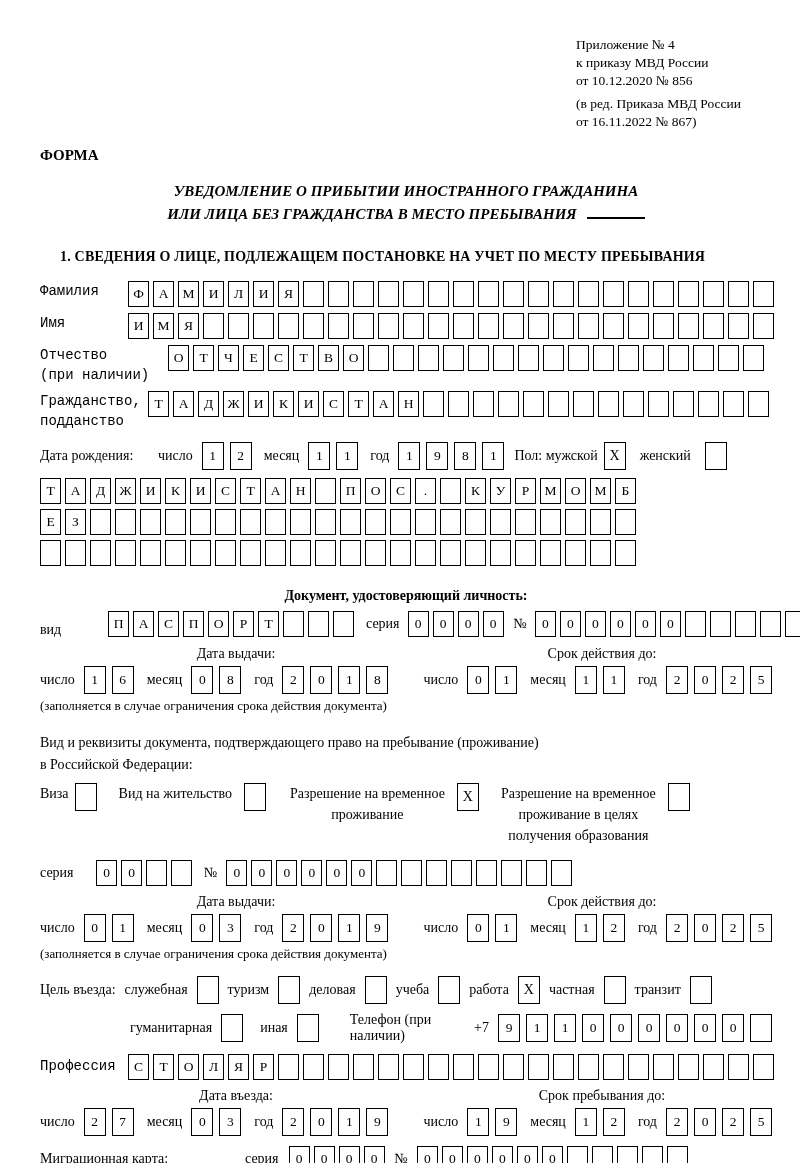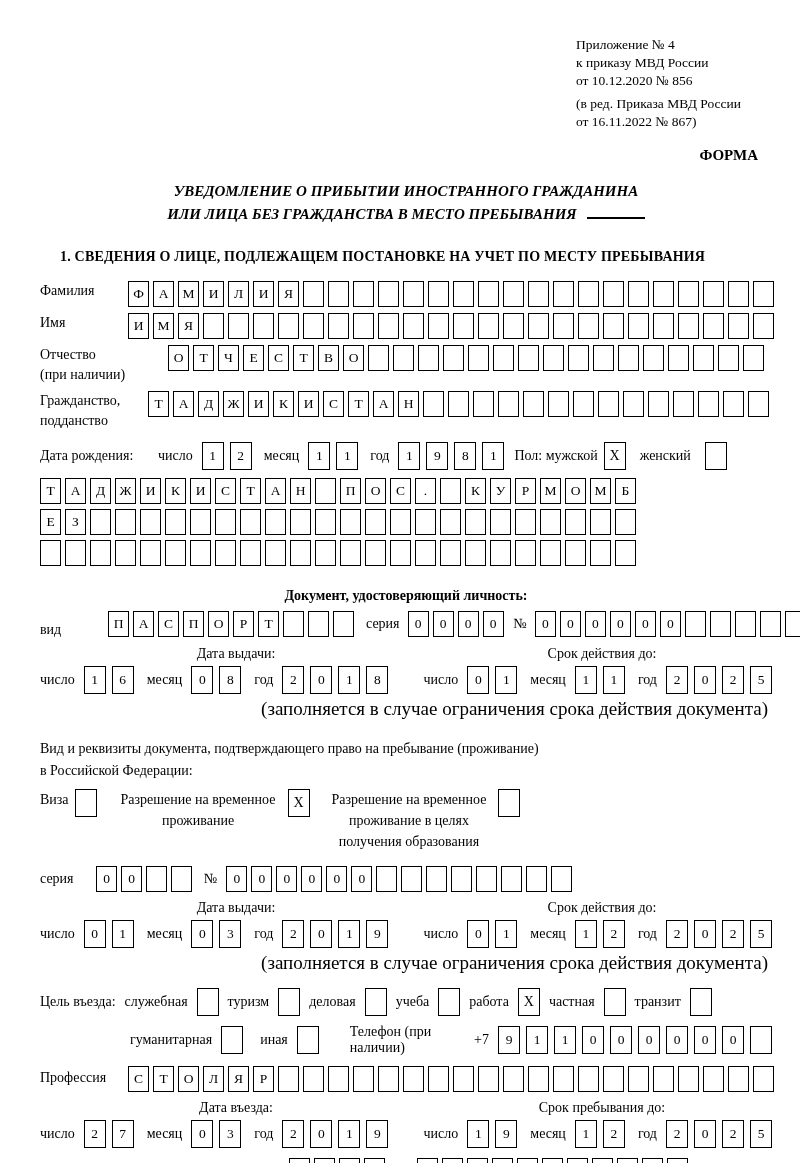--- a/index.html
+++ b/index.html
@@ -4,27 +4,27 @@
 <style>
   html,body { margin:0; padding:0; background:#ffffff; }
   .page {
     width:800px; height:1163px; box-sizing:border-box; overflow:hidden;
     background:#fff; color:#000;
     font-family:"Liberation Serif","DejaVu Serif",serif;
     font-size:14px; padding:36px 28px 16px 40px; position:relative;
   }
   .doc-header { margin-left:auto; width:196px; line-height:1.32; font-size:13.5px; }
   .doc-header .gap-top { margin-top:6px; }
-  .forma { text-align:right; padding-right:14px; margin-top:16px; font-weight:bold; font-size:15px; }
+  .forma { padding-right:14px; margin-top:16px; font-weight:bold; font-size:15px; }
   .title { margin-top:16px; text-align:center; font-weight:bold; font-size:15px; line-height:1.55;font-style:italic; }
   .title-underline { display:inline-block; width:58px; border-bottom:2px solid #000; margin-left:10px; vertical-align:baseline; }
   .section-heading { margin-top:22px; font-weight:bold; font-size:14px; padding-left:20px; letter-spacing:0.2px; }
 
   .frow { display:flex; align-items:flex-start; margin-top:6px; }
-  .flabel { display:inline-block; line-height:1.45; }
+  .flabel { display:inline-block; line-height:1.45;font-family:Liberation Mono, monospace; }
   .w88 { width:88px; flex:0 0 88px; }
   .w128 { width:128px; flex:0 0 128px; }
   .w108 { width:108px; flex:0 0 108px; }
   .w165 { width:165px; flex:0 0 165px; }
 
   .cells { display:inline-flex; gap:4px; flex-wrap:nowrap; }
   .cell {
     width:21px; height:26px; box-sizing:border-box; border:1.7px solid #000;
     display:inline-flex; align-items:center; justify-content:center;
     font-size:13.5px; background:#fff;
@@ -38,21 +38,21 @@
   }
   .stack { display:flex; flex-direction:column; gap:5px; }
   .centered-bold { text-align:center; font-weight:bold; margin-top:22px; }
   .dates-header { display:flex; margin-top:8px; }
   .dates-header .left { width:392px; text-align:center; }
   .dates-header .right { flex:1; text-align:center; }
   .dates-line { display:flex; margin-top:4px; align-items:center; }
   .dgroup { display:flex; align-items:center; gap:7px; }
   .dgroup .dlbl { margin-right:2px; }
   .dates-line .left { width:392px; }
-  .note-right { text-align:right; font-size:19px; margin-top:4px; padding-right:4px; }
+  .note-right { font-size:13px; margin-top:4px; padding-right:4px; }
   .para { margin-top:18px; line-height:1.6; }
   .opts-row { display:flex; align-items:flex-start; margin-top:6px; }
   .opt { display:flex; align-items:flex-start; gap:12px; }
   .opt .opt-label { text-align:center; line-height:1.5; }
   .purpose-row { display:flex; align-items:center; margin-top:14px; gap:9px; flex-wrap:nowrap; }
   .purpose-row2 { display:flex; align-items:center; margin-top:8px; gap:9px; padding-left:90px; }
   .mig-label { width:205px; flex:0 0 205px; }
 </style>
 </head>
 <body>
@@ -407,20 +407,24 @@
   <div class="para">
     <div>Вид и реквизиты документа, подтверждающего право на пребывание (проживание)</div>
     <div>в Российской Федерации:</div>
   </div>
 
   <div class="opts-row">
     <span class="opt" style="gap:6px;">
       <span class="opt-label">Виза</span>
       <span class="checkbox"></span>
     </span>
+    <span class="opt" style="margin-left:22px;">
+      <span class="opt-label">Вид на жительство</span>
+      <span class="checkbox"></span>
+    </span>
     <span class="opt" style="margin-left:24px;">
       <span class="opt-label">
         <span>Разрешение на временное</span><br>
         <span>проживание</span>
       </span>
       <span class="checkbox">X</span>
     </span>
     <span class="opt" style="margin-left:22px;">
       <span class="opt-label">
         <span>Разрешение на временное</span><br>

